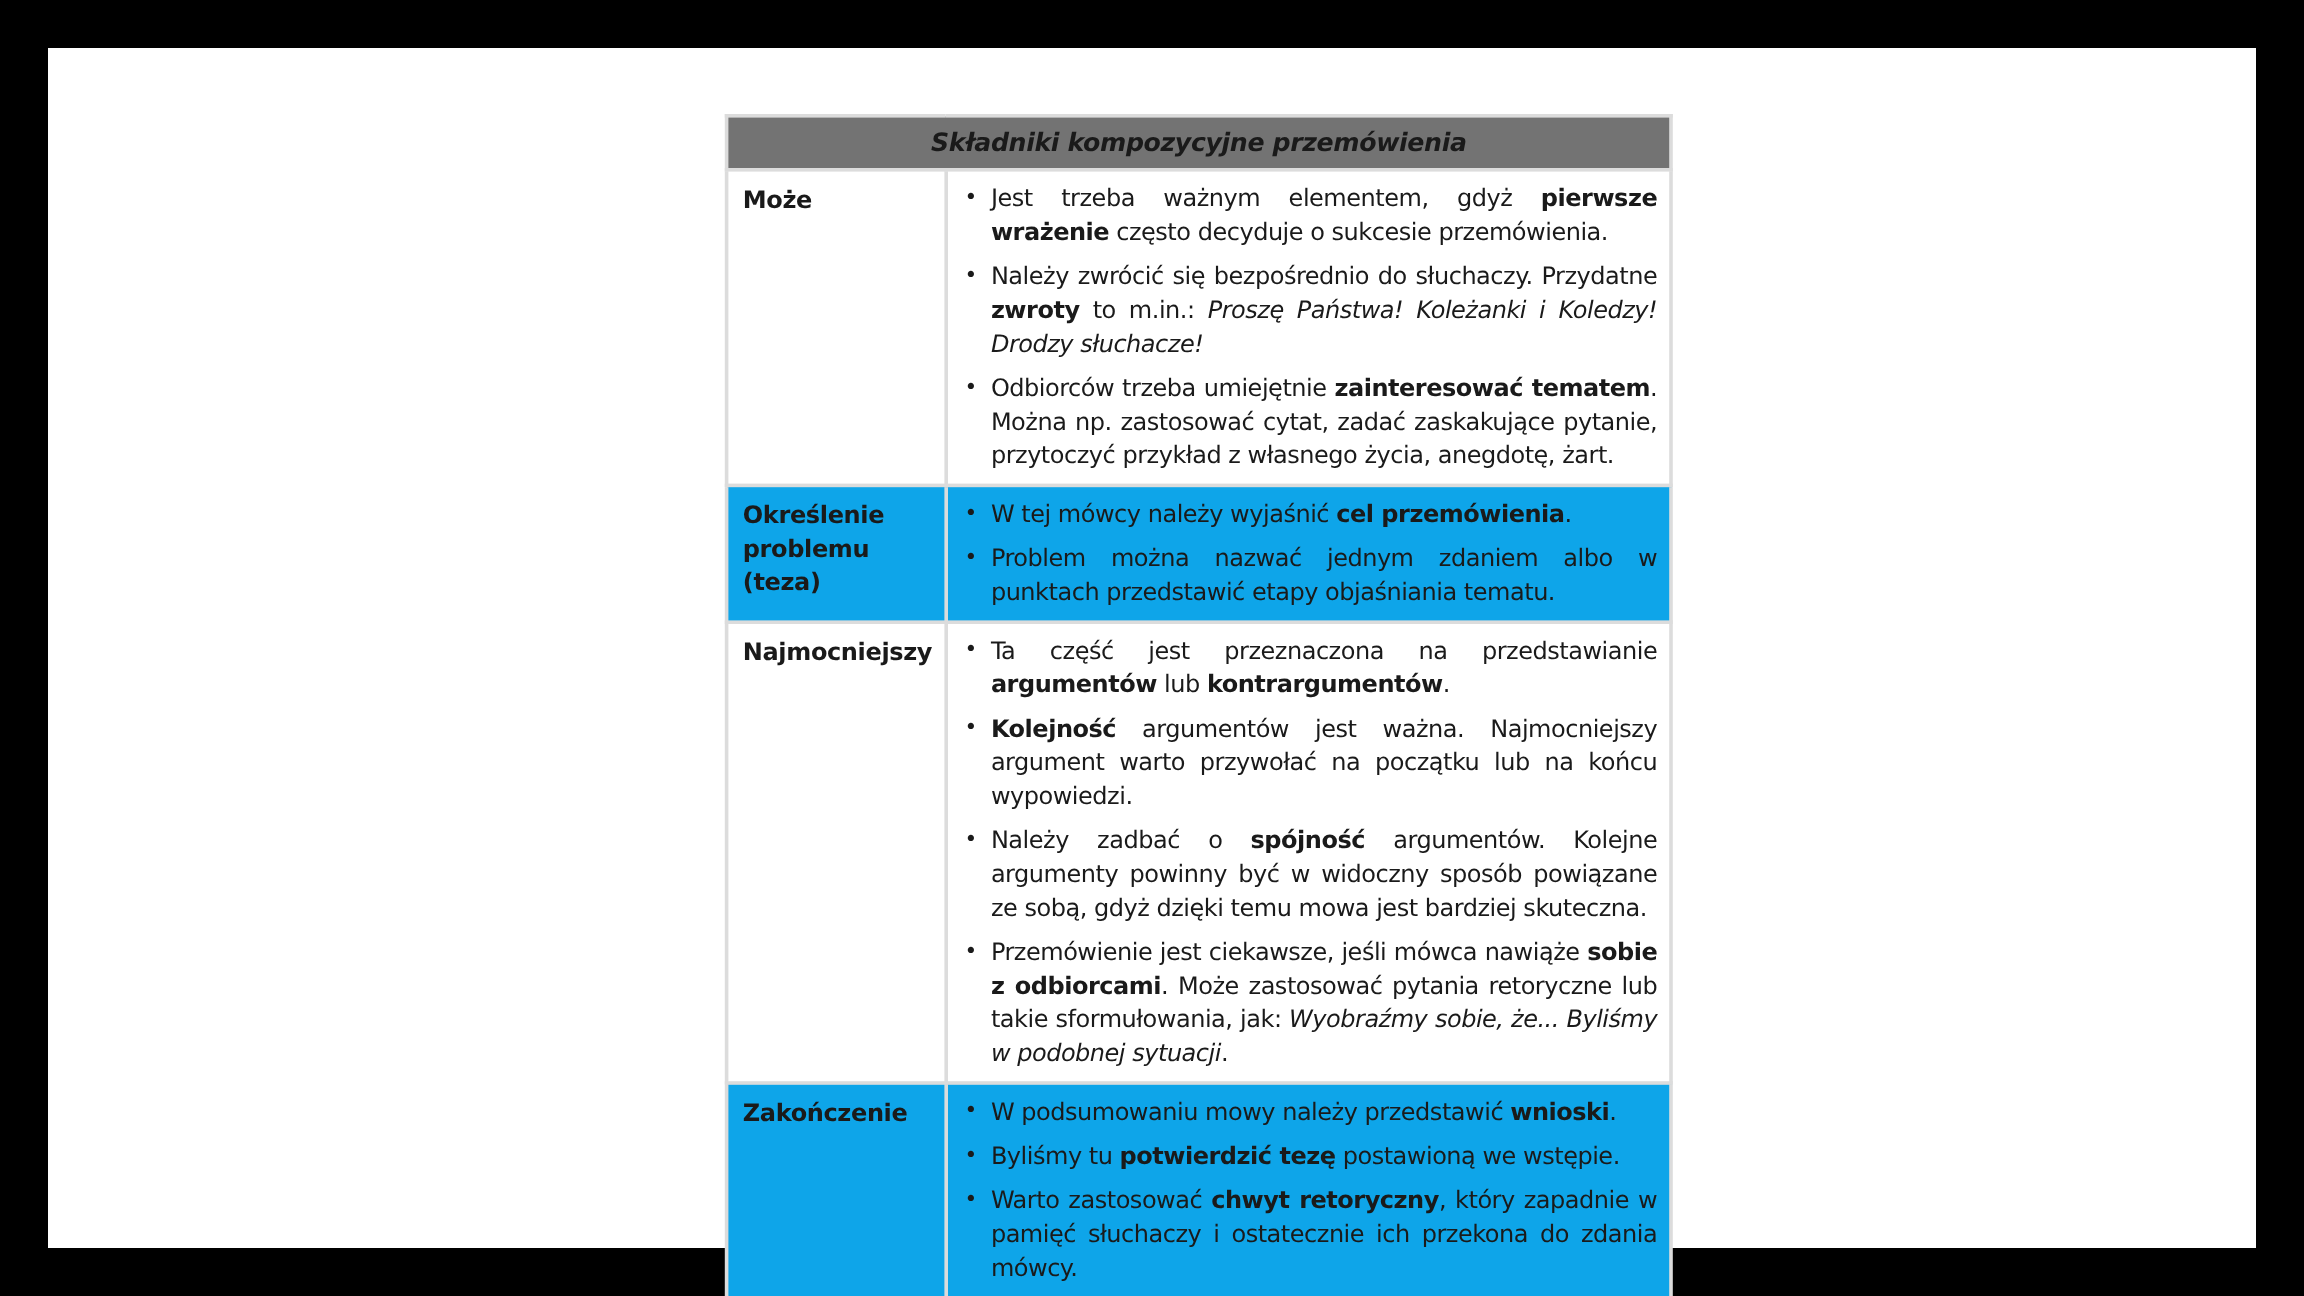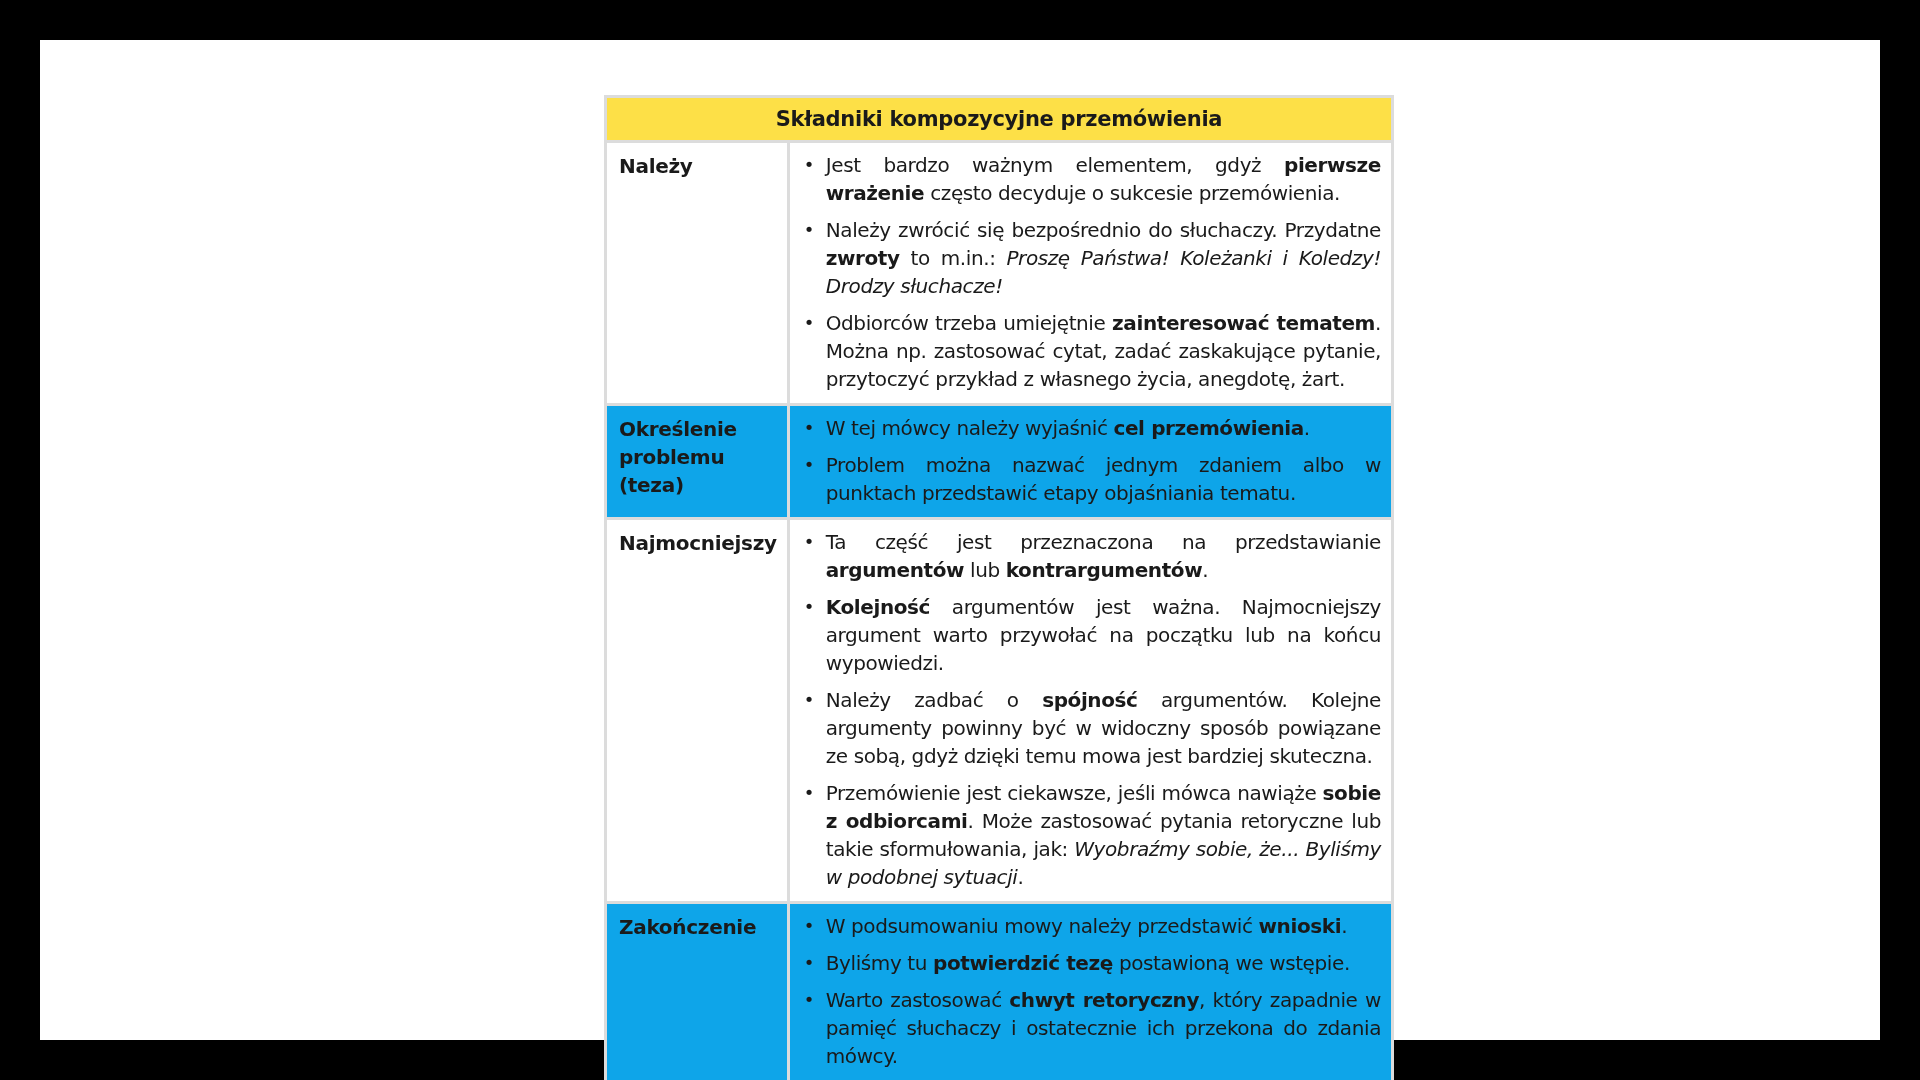--- a/index.html
+++ b/index.html
@@ -23,28 +23,29 @@
       left: 564px;
       top: 55px;
       width: 790px;
       border-collapse: collapse;
       font-family: "DejaVu Sans", sans-serif;
       font-size: 20px;
       color: #1a1a1a;
       border: 3px solid #dcdcdc;
     }
     .doc-table th {
-      background: #fde047;
+      background: #737373;
       font-weight: bold;
       font-size: 21px;
       text-align: center;
       padding: 8px 10px 8px 10px;
       border: 3px solid #dcdcdc;
       height: 26px;
       letter-spacing: -0.3px;
+      font-style: italic;
     }
     .doc-table td {
       border: 3px solid #dcdcdc;
       vertical-align: top;
     }
     .doc-table tr.row-shaded td {
       background: #0ea5e9;
     }
     .doc-table tr.row-white td {
       background: #ffffff;
@@ -89,24 +90,24 @@
 
 <div class="page">
   <table class="doc-table">
     <thead>
       <tr>
         <th colspan="2">Składniki kompozycyjne przemówienia</th>
       </tr>
     </thead>
     <tbody id="table-body">
         <tr class="row-white">
-          <td class="section-label">Należy</td>
+          <td class="section-label">Może</td>
           <td class="section-content">
             <ul class="bullets">
-              <li><span class="bullet-dot">•</span><span>Jest bardzo ważnym elementem, gdyż </span><span class="seg-b">pierwsze wrażenie</span><span> często decyduje o sukcesie przemówienia.</span></li>
+              <li><span class="bullet-dot">•</span><span>Jest trzeba ważnym elementem, gdyż </span><span class="seg-b">pierwsze wrażenie</span><span> często decyduje o sukcesie przemówienia.</span></li>
               <li><span class="bullet-dot">•</span><span>Należy zwrócić się bezpośrednio do słuchaczy. Przydatne </span><span class="seg-b">zwroty</span><span> to m.in.: </span><span class="seg-i">Proszę Państwa! Koleżanki i Koledzy! Drodzy słuchacze!</span></li>
               <li><span class="bullet-dot">•</span><span>Odbiorców trzeba umiejętnie </span><span class="seg-b">zainteresować tematem</span><span>. Można np. zastosować cytat, zadać zaskakujące pytanie, przytoczyć przykład z własnego życia, anegdotę, żart.</span></li>
             </ul>
           </td>
         </tr>
         <tr class="row-shaded">
           <td class="section-label">Określenie problemu (teza)</td>
           <td class="section-content">
             <ul class="bullets">
               <li><span class="bullet-dot">•</span><span>W tej mówcy należy wyjaśnić </span><span class="seg-b">cel przemówienia</span><span>.</span></li>

